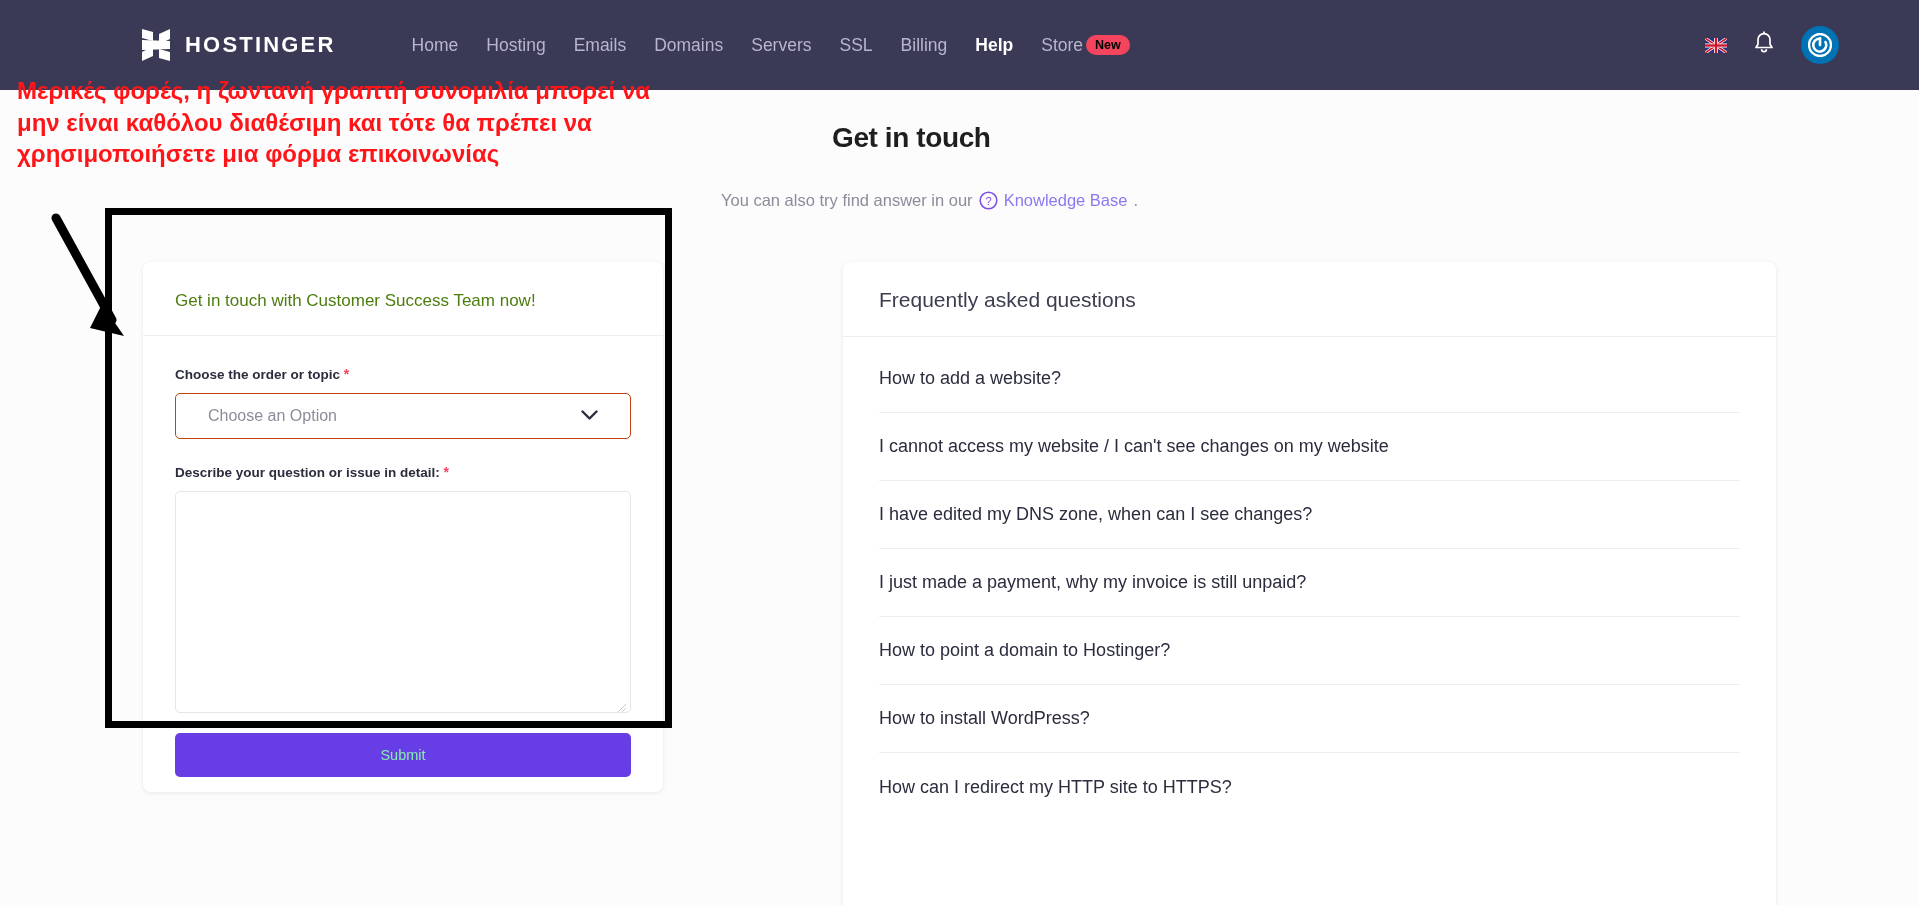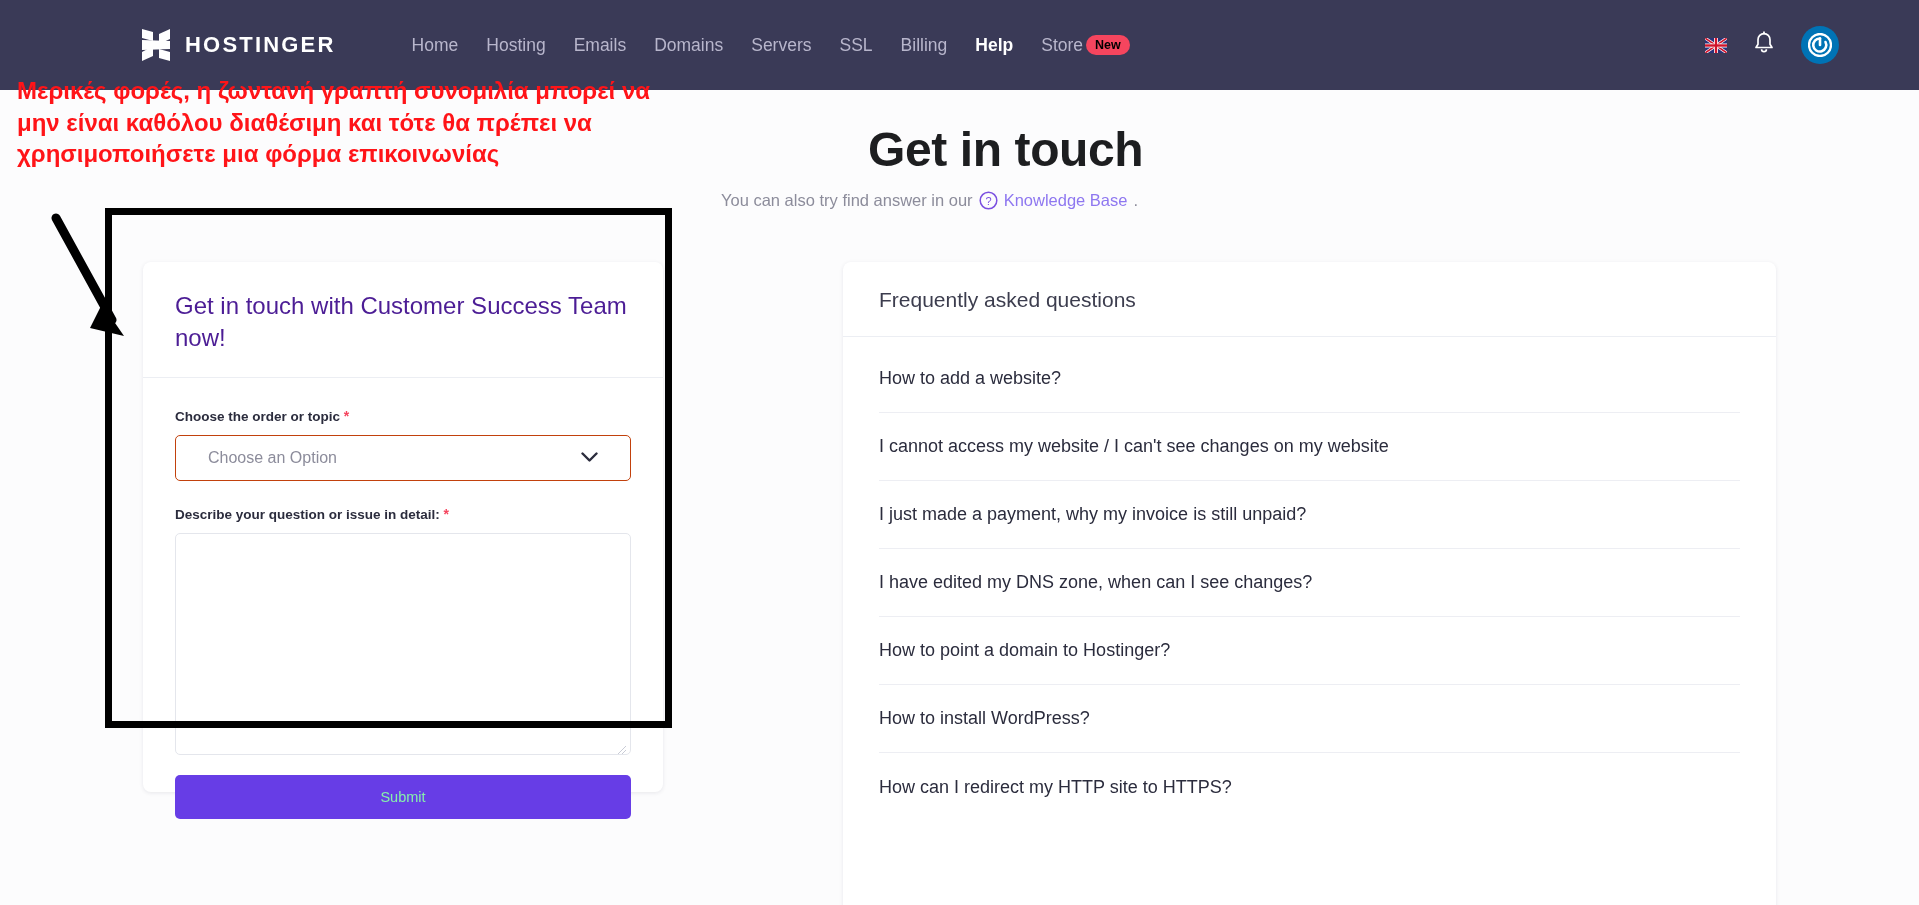--- a/index.html
+++ b/index.html
@@ -113,25 +113,24 @@
     top: 90px; left: 0;
     width: 1919px;
     height: 815px;
     background: #fcfcfd;
   }
 
   .page-title {
     position: absolute;
     top: 32px;
     left: 832px;
-    font-size: 48px;
+    font-size: 28px;
     font-weight: bold;
     color: #1d1e20;
     letter-spacing: -0.4px;
-    margin-left: 36px;
   }
   .page-sub {
     position: absolute;
     top: 101px;
     left: 721px;
     font-size: 16.5px;
     color: #8c8c9b;
     display: flex;
     align-items: center;
     gap: 6px;
@@ -157,22 +156,22 @@
     height: 530px;
     background: #ffffff;
     border-radius: 8px;
     box-shadow: 0 1px 4px rgba(25,25,60,0.09);
   }
   .form-card-head {
     padding: 28px 32px 22px 32px;
     border-bottom: 1px solid #eceef3;
   }
   .form-card-title {
-    font-size: 24px;
-    color: #4c1d95;
+    font-size: 17px;
+    color: #4d7c0f;
     line-height: 1.35;
     font-weight: normal;
   }
   .form-card-body { padding: 30px 32px 0 32px; }
   .field-label {
     font-size: 13.5px;
     font-weight: bold;
     color: #2b2c3d;
     margin-bottom: 11px;
     display: block;
@@ -408,22 +407,22 @@
       </div>
     </div>
 
     <div class="faq-card">
       <div class="faq-head">
         <div class="faq-head-title">Frequently asked questions</div>
       </div>
       <div class="faq-list">
         <div class="faq-item">How to add a website?</div>
         <div class="faq-item">I cannot access my website / I can't see changes on my website</div>
+        <div class="faq-item">I have edited my DNS zone, when can I see changes?</div>
         <div class="faq-item">I just made a payment, why my invoice is still unpaid?</div>
-        <div class="faq-item">I have edited my DNS zone, when can I see changes?</div>
         <div class="faq-item">How to point a domain to Hostinger?</div>
         <div class="faq-item">How to install WordPress?</div>
         <div class="faq-item">How can I redirect my HTTP site to HTTPS?</div>
       </div>
     </div>
   </div>
 
   <div class="annotation-text">Μερικές φορές, η ζωντανή γραπτή συνομιλία μπορεί να μην είναι καθόλου διαθέσιμη και τότε θα πρέπει να χρησιμοποιήσετε μια φόρμα επικοινωνίας</div>
 
   <div class="highlight-box"></div>

